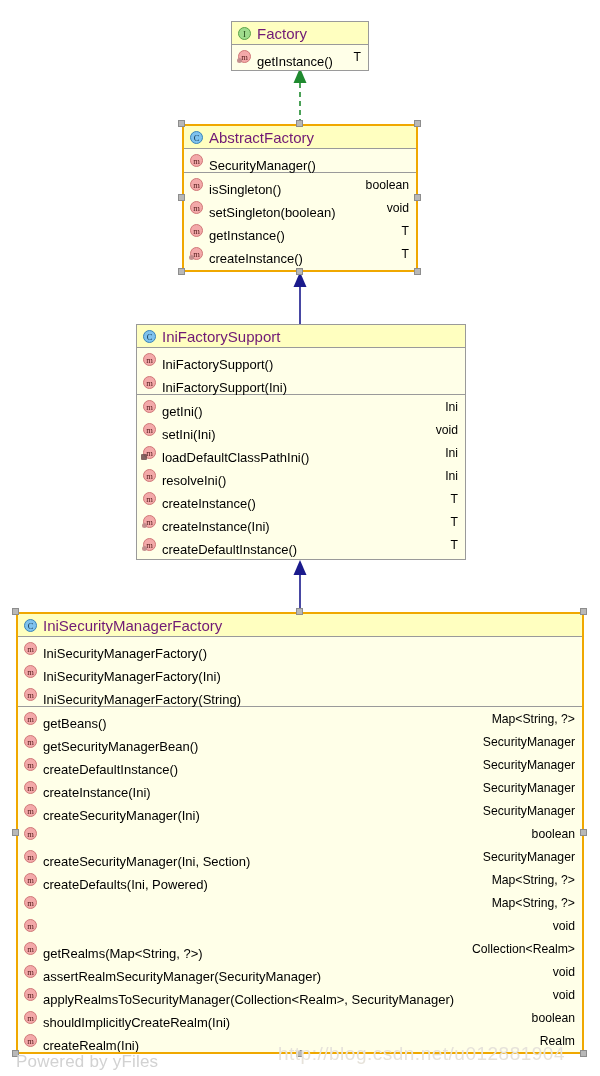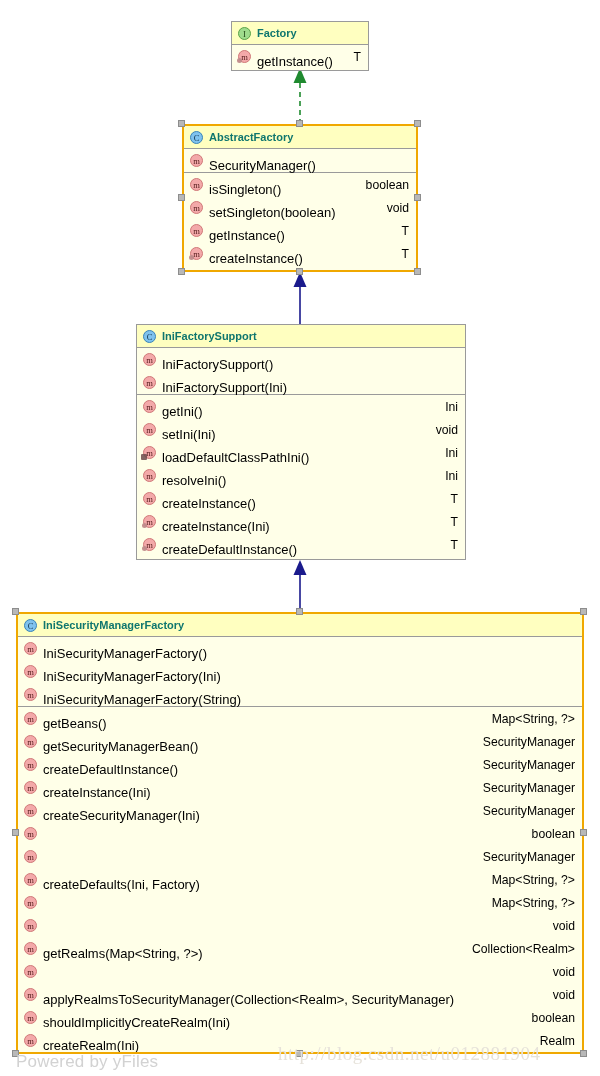--- a/index.html
+++ b/index.html
@@ -40,23 +40,22 @@
     background: #ffffc0;
     display: flex;
     align-items: center;
     padding: 0 6px;
     height: 22px;
     box-sizing: border-box;
     white-space: nowrap;
   }
   .uml-header .title {
     margin-left: 6px;
-    font-size: 11px;
-    color: #0f766e;
-    font-weight: bold;
+    font-size: 15px;
+    color: #701a75;
   }
 
   .uml-section {
     border-top: 1px solid #9a9a9a;
   }
   .uml-section.first {
     border-top: 1px solid #9a9a9a;
   }
 
   .uml-row {
@@ -153,21 +152,21 @@
     bottom: 4px;
     font-size: 17px;
     color: #d2d2d2;
     letter-spacing: .2px;
     user-select: none;
   }
   .wm-url {
     position: absolute;
     left: 278px;
     top: 1043px;
-    font-family: Liberation Serif, serif;
+    font-family: Liberation Sans, sans-serif;
     font-size: 19px;
     color: #e6e2da;
     letter-spacing: .5px;
     user-select: none;
     white-space: nowrap;
   }
 </style>
 </head>
 <body>
 
@@ -356,42 +355,44 @@
         <span class="icon method">m</span>
         <span class="name">createSecurityManager(Ini)</span>
         <span class="type">SecurityManager</span>
       </div>
       <div class="uml-row">
         <span class="icon method">m</span>
         <span class="type">boolean</span>
       </div>
       <div class="uml-row">
         <span class="icon method">m</span>
+        <span class="name">createSecurityManager(Ini, Section)</span>
         <span class="type">SecurityManager</span>
       </div>
       <div class="uml-row">
         <span class="icon method">m</span>
-        <span class="name">createDefaults(Ini, Factory)</span>
+        <span class="name">createDefaults(Ini, Powered)</span>
         <span class="type">Map&lt;String, ?&gt;</span>
       </div>
       <div class="uml-row">
         <span class="icon method">m</span>
         <span class="type">Map&lt;String, ?&gt;</span>
       </div>
       <div class="uml-row">
         <span class="icon method">m</span>
         <span class="type">void</span>
       </div>
       <div class="uml-row">
         <span class="icon method">m</span>
         <span class="name">getRealms(Map&lt;String, ?&gt;)</span>
         <span class="type">Collection&lt;Realm&gt;</span>
       </div>
       <div class="uml-row">
         <span class="icon method">m</span>
+        <span class="name">assertRealmSecurityManager(SecurityManager)</span>
         <span class="type">void</span>
       </div>
       <div class="uml-row">
         <span class="icon method">m</span>
         <span class="name">applyRealmsToSecurityManager(Collection&lt;Realm&gt;, SecurityManager)</span>
         <span class="type">void</span>
       </div>
       <div class="uml-row">
         <span class="icon method">m</span>
         <span class="name">shouldImplicitlyCreateRealm(Ini)</span>

